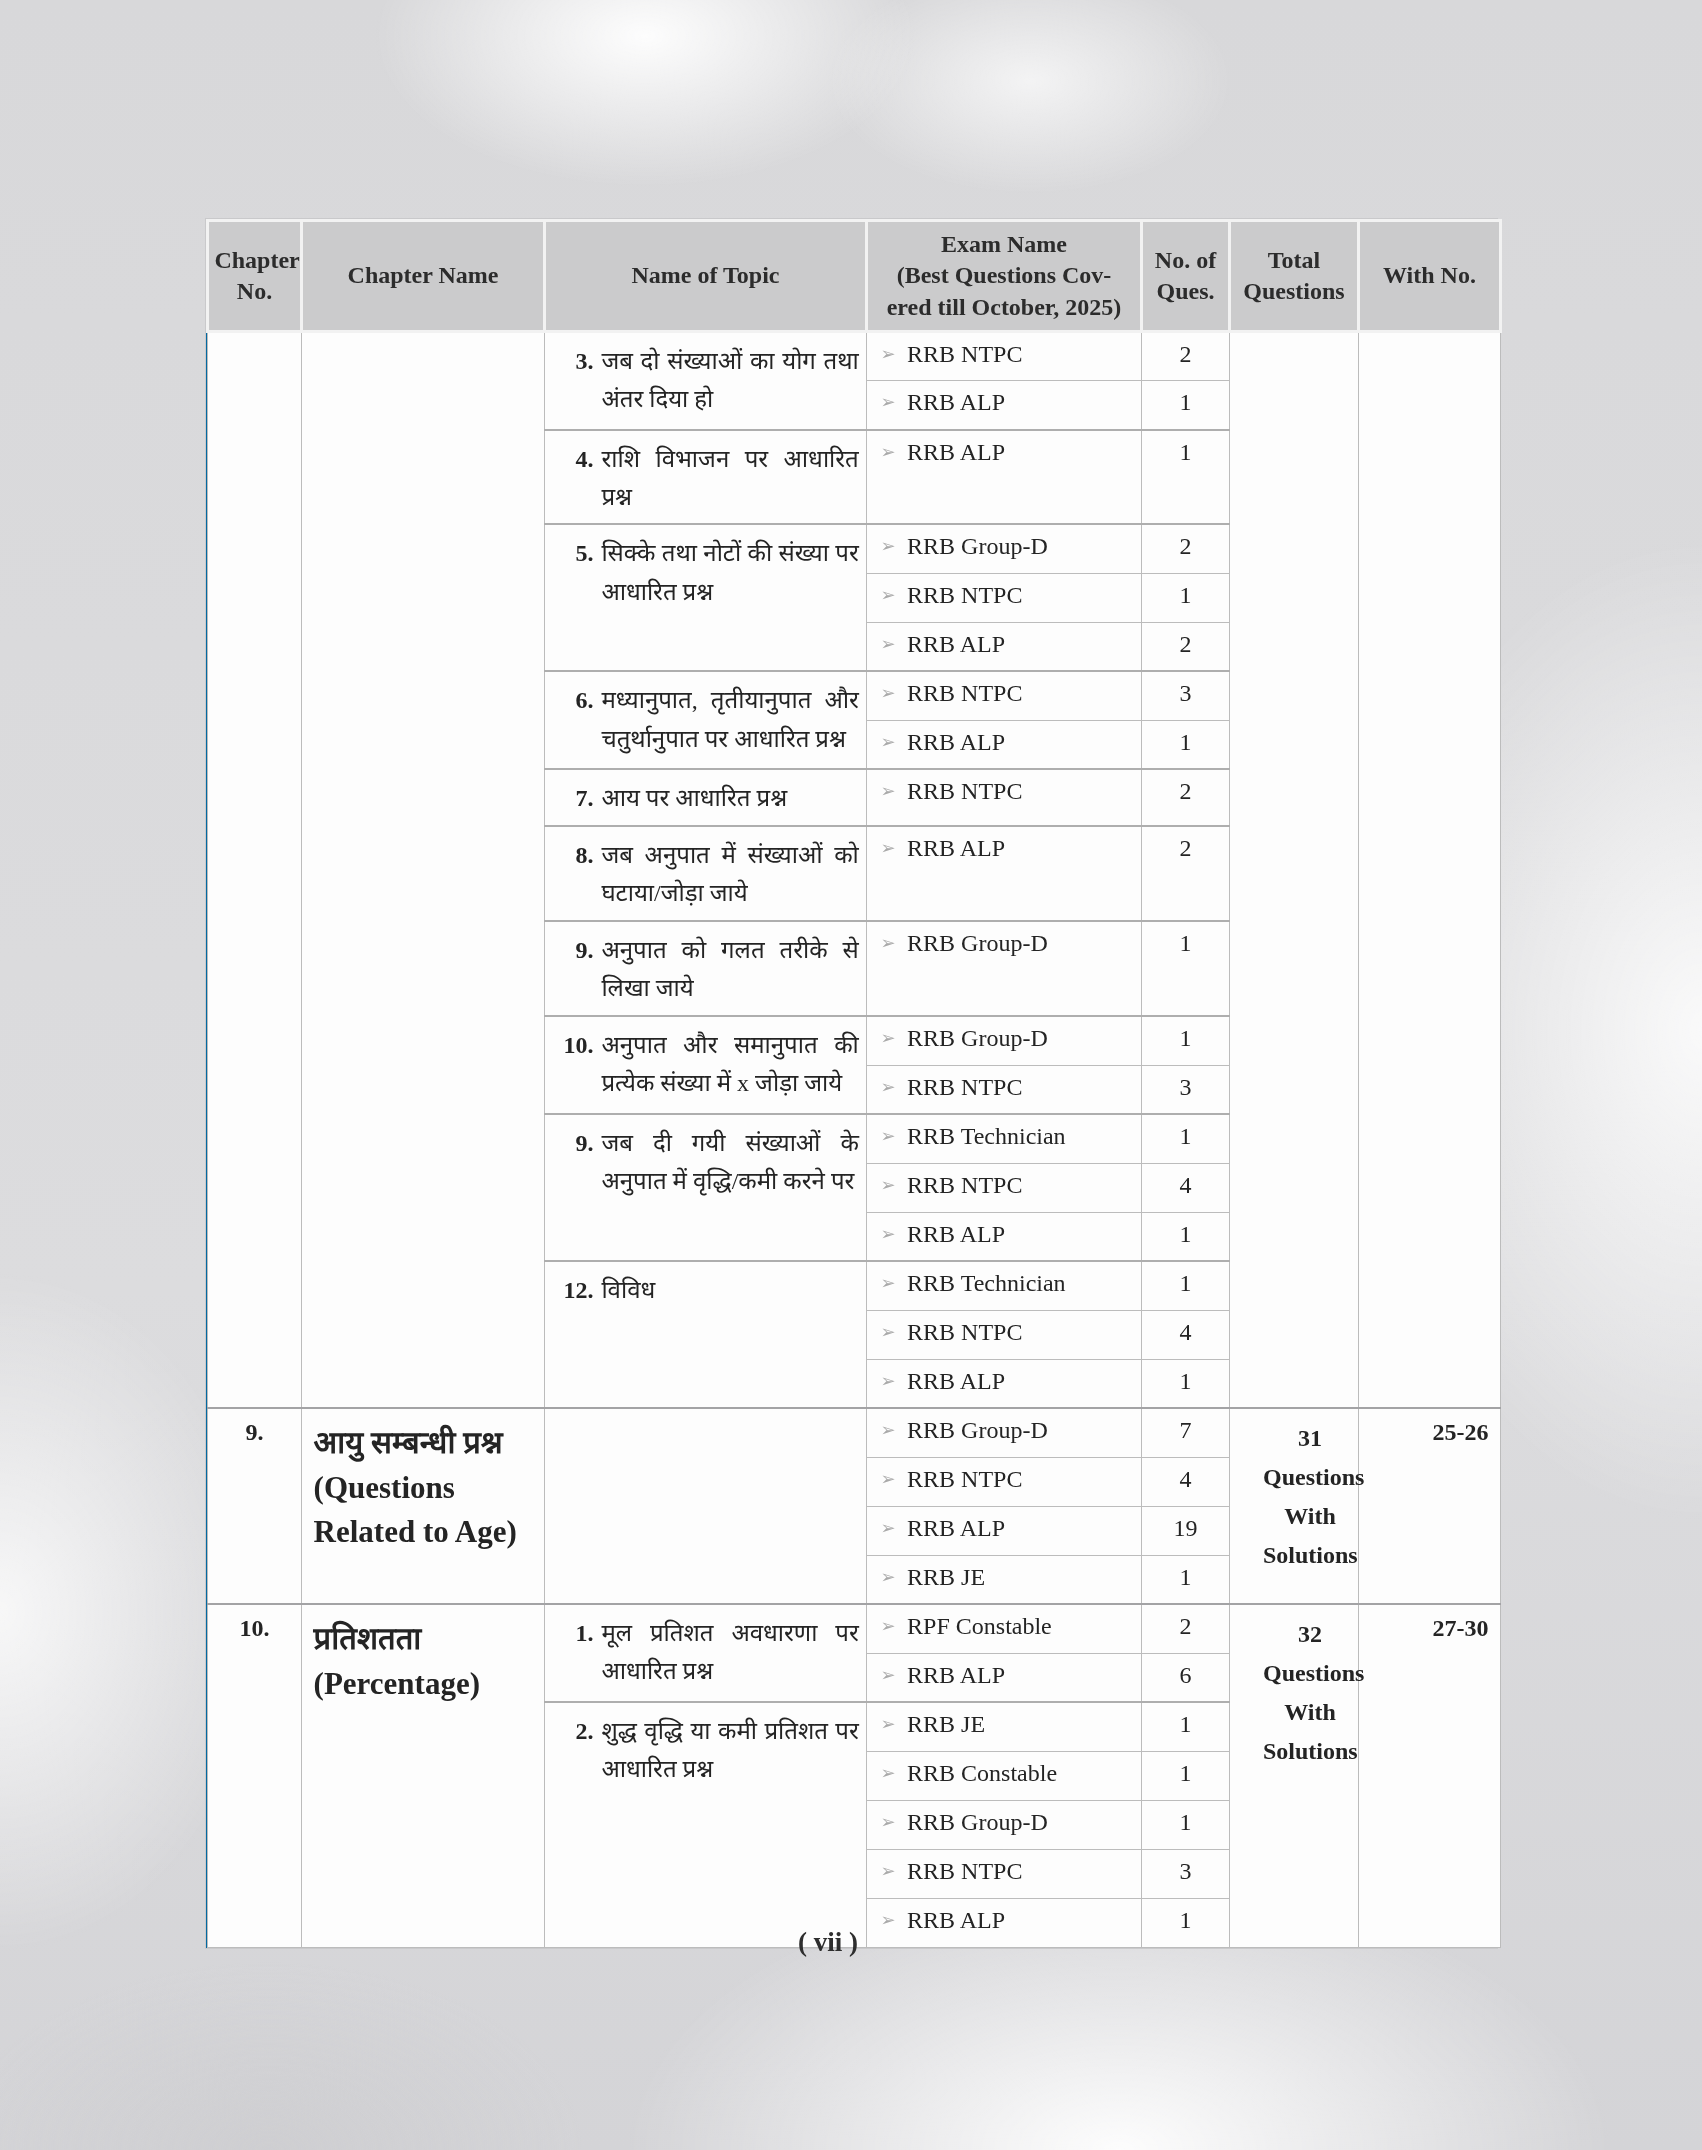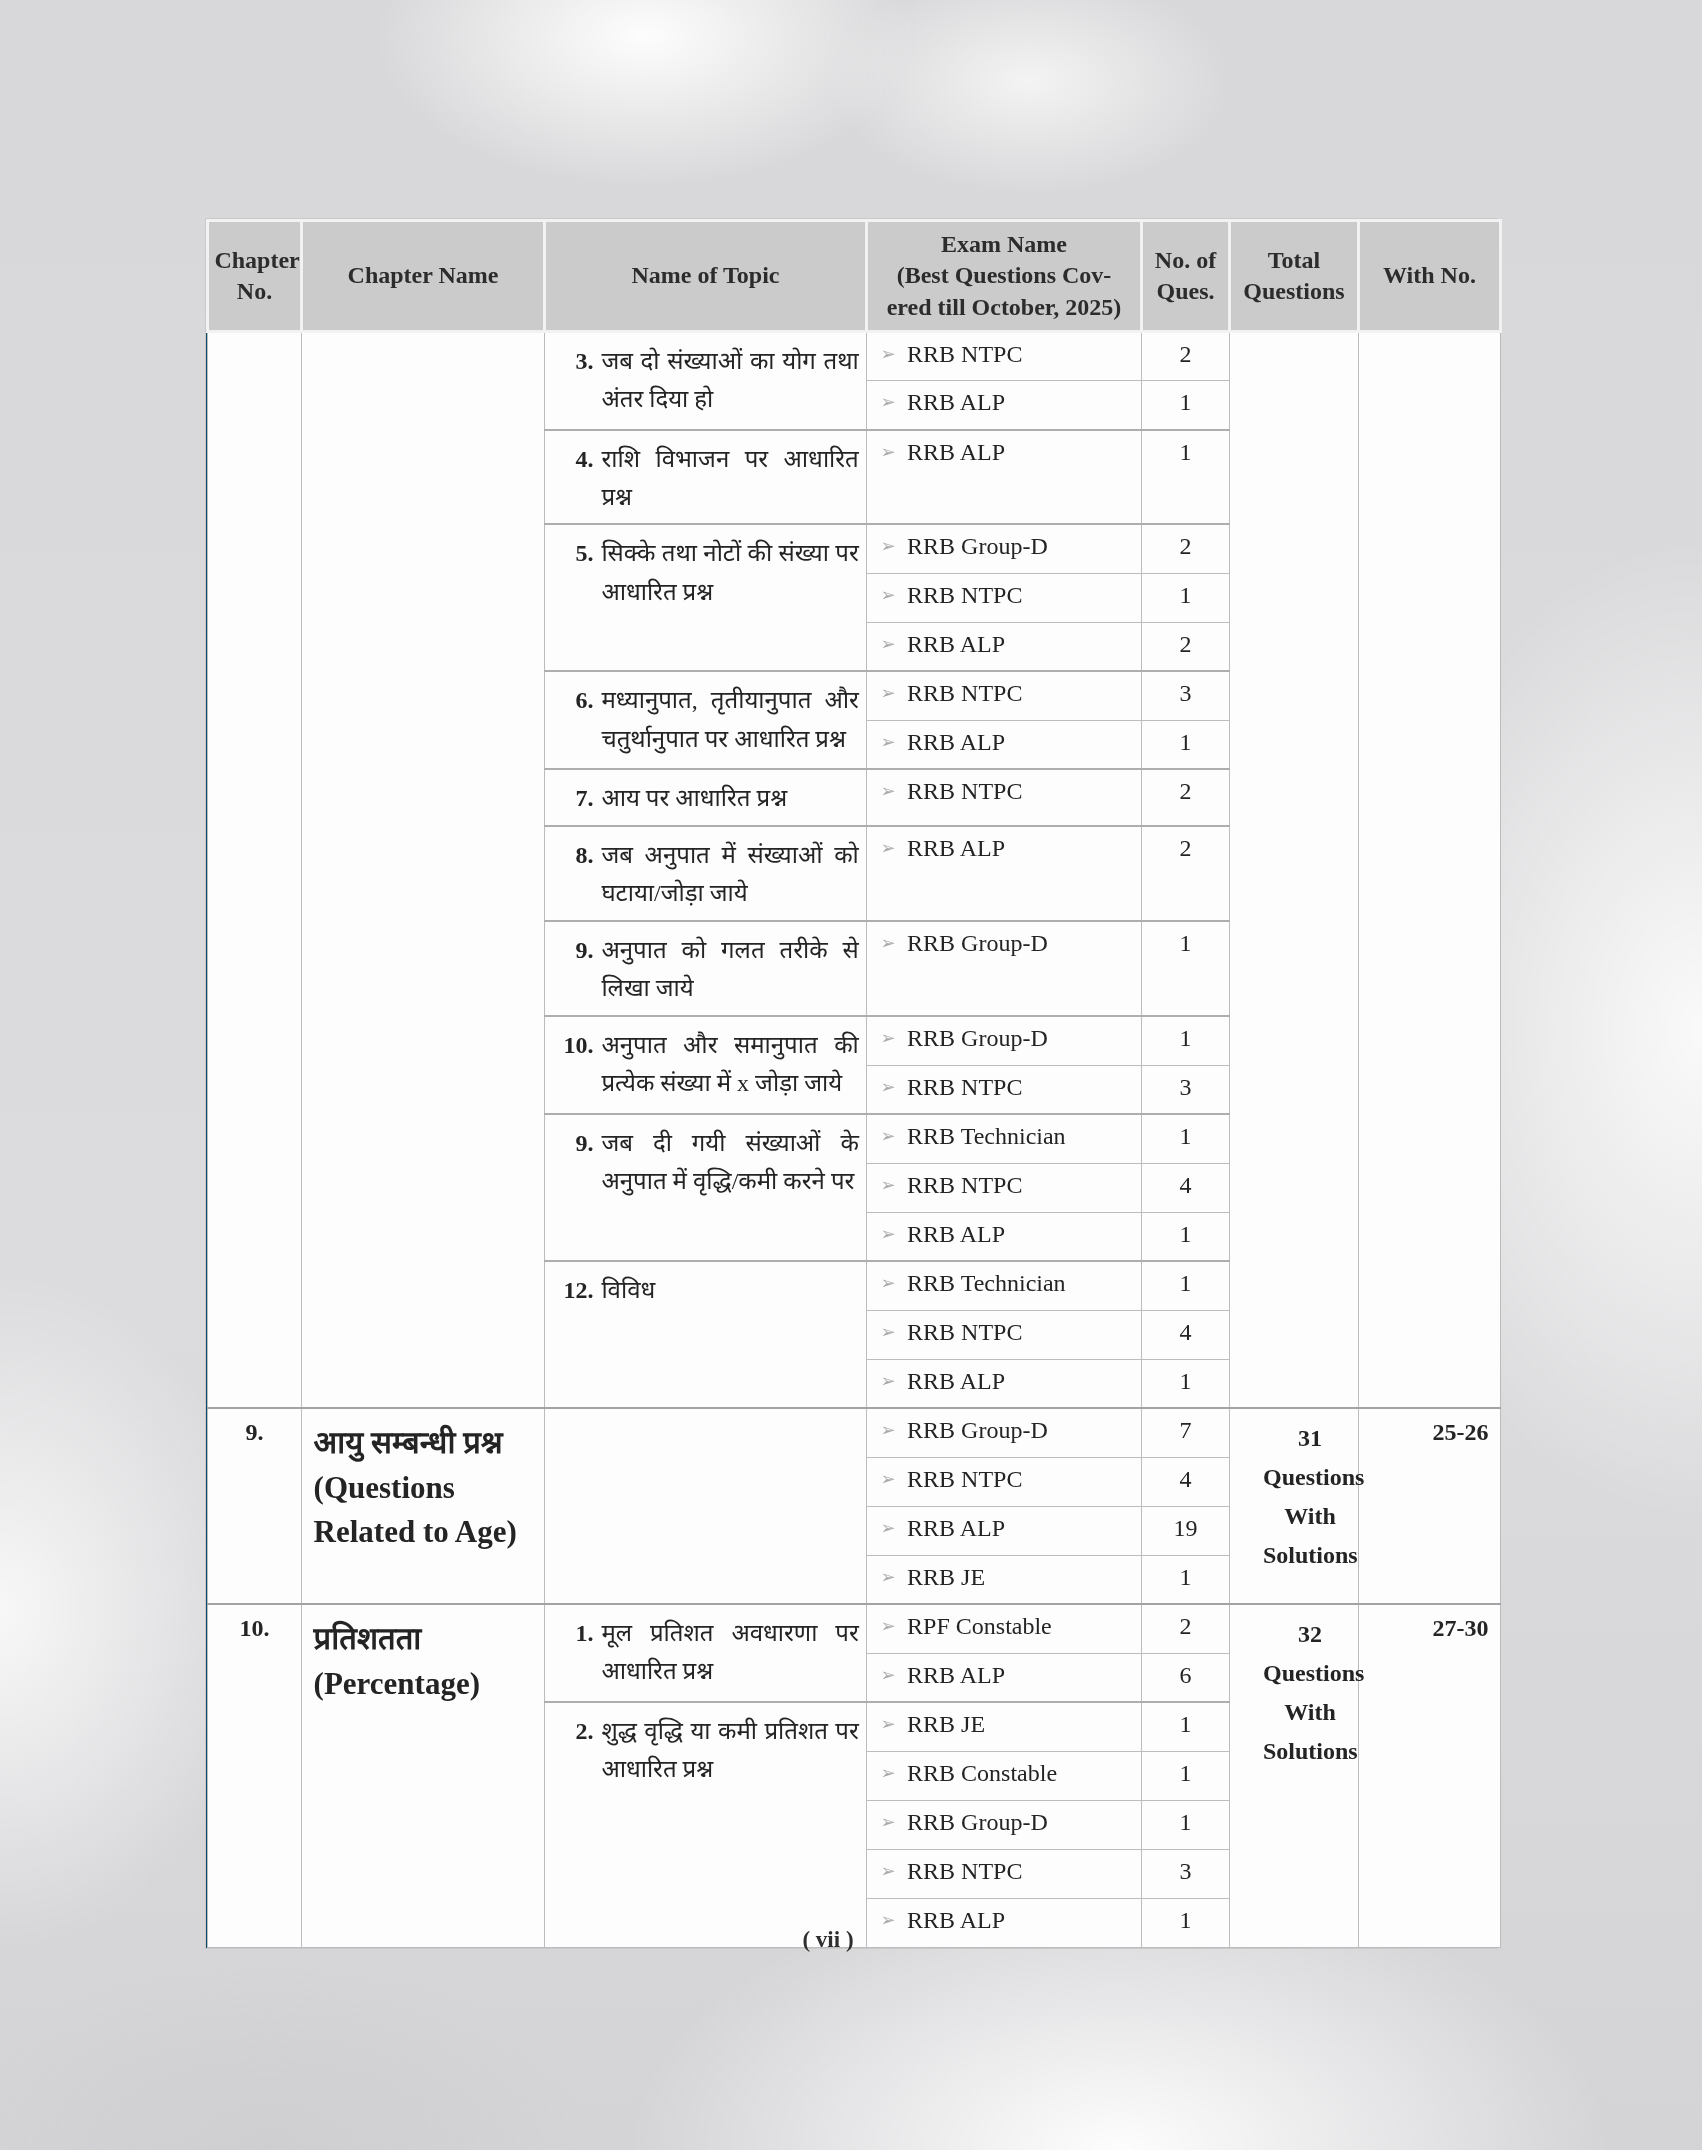--- a/index.html
+++ b/index.html
@@ -10,21 +10,21 @@
       radial-gradient(ellipse 385px 215px at 645px 36px, rgba(255,255,255,.95), rgba(255,255,255,0) 70%),
       radial-gradient(ellipse 287px 161px at 1030px 81px, rgba(255,255,255,.7), rgba(255,255,255,0) 70%),
       radial-gradient(ellipse 466px 681px at 1703px 1030px, rgba(255,255,255,.85), rgba(255,255,255,0) 72%),
       radial-gradient(ellipse 376px 484px at 0px 1612px, rgba(255,255,255,.8), rgba(255,255,255,0) 70%),
       radial-gradient(ellipse 681px 376px at 1119px 2150px, rgba(255,255,255,.95), rgba(255,255,255,0) 72%),
       radial-gradient(ellipse 448px 269px at 269px 2150px, rgba(202,202,205,.55), rgba(202,202,205,0) 70%),
       linear-gradient(#d8d8da,#dcdcde 60%,#d4d4d7);
   }
   .toc-wrap{
     position:absolute;left:205px;top:218px;width:1293px;
-    border:1.8px solid #c9c9cb;background:#0c4a6e;box-sizing:border-box;
+    border:1.8px solid #c9c9cb;background:#0369a1;box-sizing:border-box;
   }
   table.toc{border-collapse:collapse;table-layout:fixed;width:100%;}
   tr.hdr{height:111px;}
   th{
     background:#cbcbcc;border:3.6px solid #f2f2f2;
     font-weight:bold;font-size:24px;color:#2c2c2c;
     text-align:center;vertical-align:middle;padding:3.6px 5.4px;line-height:1.3;
   }
   th .hline{display:block;}
   td{
@@ -45,21 +45,21 @@
   .topic-text{text-align:justify;line-height:1.6;}
   .cno-cell{text-align:center;font-weight:bold;padding-top:9.9px;}
   .cname-cell{font-weight:bold;padding:11.6px 9px 0 11.6px;line-height:1.45;font-size:31px;}
   .cname-hi,.cname-en{display:block;}
   .topic-empty{padding:0;}
   .total-cell{text-align:center;font-weight:bold;padding-top:9.9px;line-height:1.62;}
   .t-line{display:block;margin-left:32px;}
   .page-cell{text-align:right;font-weight:bold;padding:9.9px 11.6px 0 0;}
   .footer{
     position:absolute;left:0;top:1927px;width:1656px;text-align:center;
-    font-size:23px;font-weight:bold;color:#2e2e2e;
+    font-size:27px;font-weight:bold;color:#2e2e2e;
   }
 </style>
 </head>
 <body>
 
 <div class="toc-wrap">
 <table class="toc">
   <colgroup>
     <col style="width:94px">
         <col style="width:243px">

